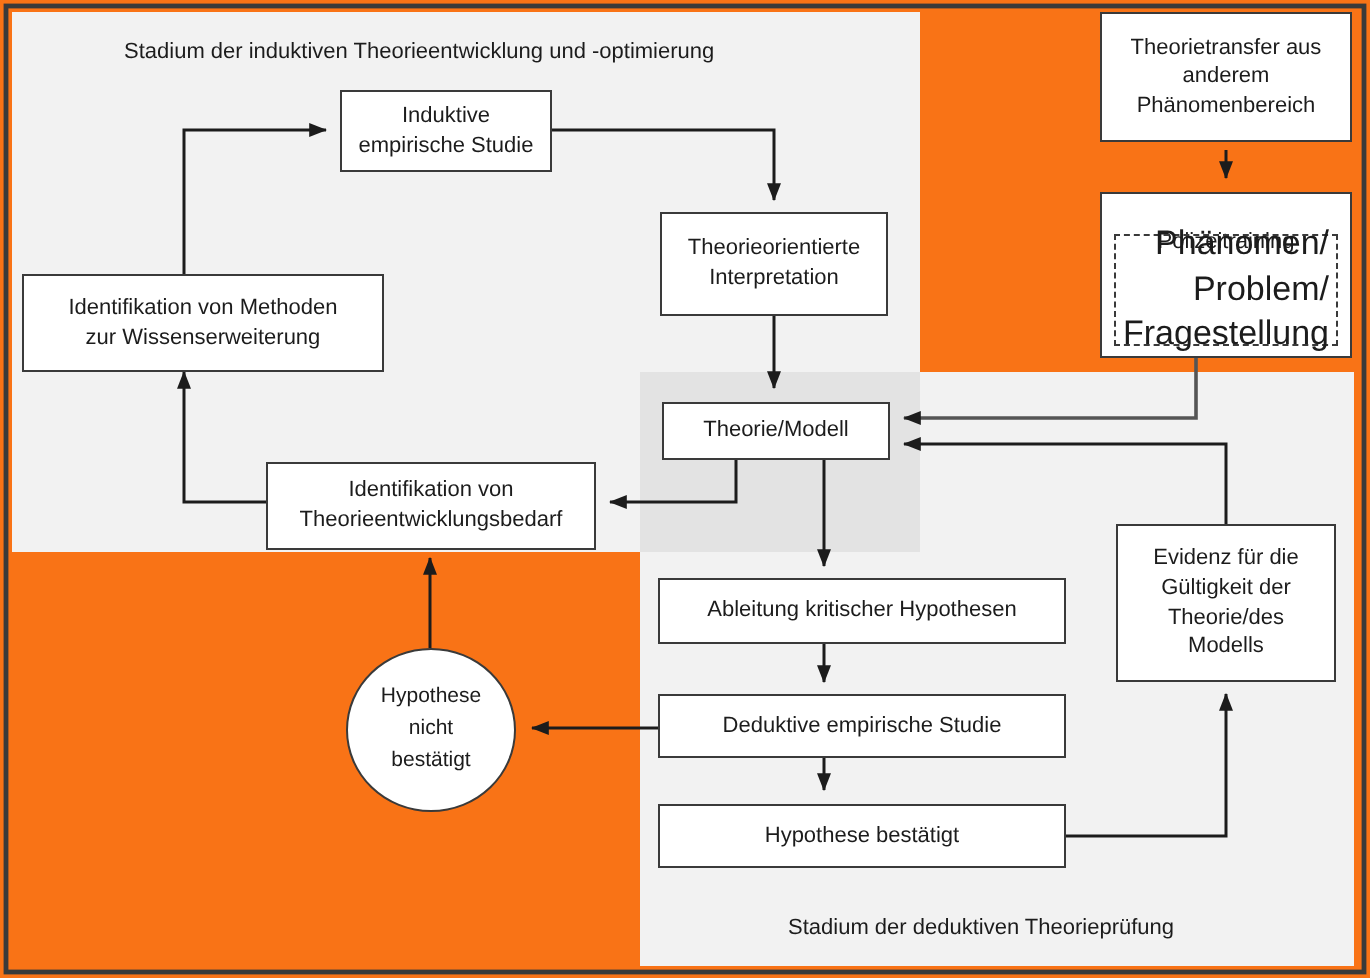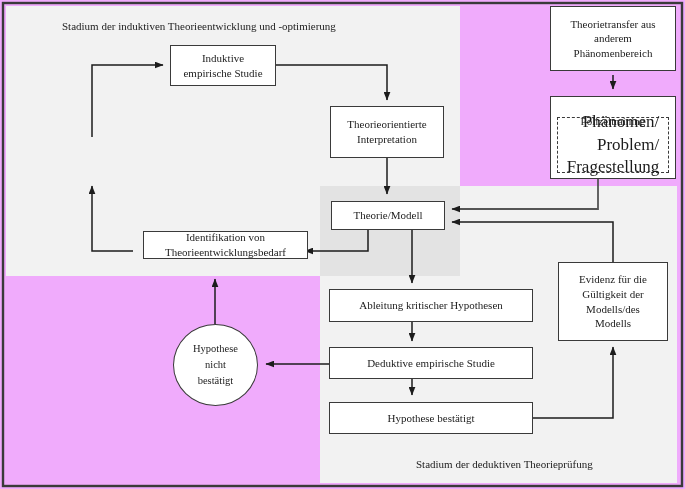--- a/index.html
+++ b/index.html
@@ -4,22 +4,22 @@
 <style>
   html, body {
     margin: 0;
     padding: 0;
     background: #ffffff;
   }
   #canvas {
     position: relative;
     width: 685px;
     height: 489px;
-    background: #f0abfc;
-    font-family: Liberation Serif, serif;
+    background: #f97316;
+    font-family: Liberation Sans, sans-serif;
     overflow: hidden;
   }
   #svg-layer {
     position: absolute;
     left: 0;
     top: 0;
     width: 685px;
     height: 489px;
   }
   .node {
@@ -121,32 +121,34 @@
     <path d="M 532 418 L 613 418 L 613 347" fill="none" stroke="#1c1c1c" stroke-width="1.5" marker-end="url(#arrowhead)"></path>
 
     <path d="M 613 263 L 613 222 L 452 222" fill="none" stroke="#1c1c1c" stroke-width="1.5" marker-end="url(#arrowhead)"></path>
 
     <path d="M 613 75 L 613 89" fill="none" stroke="#1c1c1c" stroke-width="1.5" marker-end="url(#arrowhead)"></path>
 
     <path d="M 598 178 L 598 209 L 452 209" fill="none" stroke="#555555" stroke-width="1.8" marker-end="url(#arrowhead)"></path>
   </svg>
 
   <div class="region-label" style="left:62px; top:20px;">Stadium der induktiven Theorieentwicklung und -optimierung</div>
-  <div class="region-label" style="left:394px; top:458px;margin-left:22px;">Stadium der deduktiven Theorieprüfung</div>
+  <div class="region-label" style="left:394px; top:458px;">Stadium der deduktiven Theorieprüfung</div>
 
   <div class="node" style="left:170px; top:45px; width:106px; height:41px;">Induktive
 empirische Studie</div>
 
+  <div class="node" style="left:11px; top:137px; width:181px; height:49px;">Identifikation von Methoden
+zur Wissenserweiterung</div>
 
   <div class="node" style="left:330px; top:106px; width:114px; height:52px;">Theorieorientierte
 Interpretation</div>
 
   <div class="node" style="left:331px; top:201px; width:114px; height:29px;">Theorie/Modell</div>
 
-  <div class="node" style="left:143px; top:231px; width:165px; height:28px;">Identifikation von
+  <div class="node" style="left:133px; top:231px; width:165px; height:44px;">Identifikation von
 Theorieentwicklungsbedarf</div>
 
   <div class="node" style="left:329px; top:289px; width:204px; height:33px;">Ableitung kritischer Hypothesen</div>
 
   <div class="node" style="left:329px; top:347px; width:204px; height:32px;">Deduktive empirische Studie</div>
 
   <div class="node" style="left:329px; top:402px; width:204px; height:32px;">Hypothese bestätigt</div>
 
   <div class="node circle" style="left:173px; top:324px; width:85px; height:82px;text-align:center;">Hypothese
 nicht
@@ -158,16 +160,16 @@
 
   <div class="node nested-parent" style="left:550px; top:96px; width:126px; height:83px;">
     <div class="nested-title">Polizeitraining</div>
     <div class="nested-dashed">Phänomen/
 Problem/
 Fragestellung</div>
   </div>
 
   <div class="node" style="left:558px; top:262px; width:110px; height:79px;">Evidenz für die
 Gültigkeit der
-Modells/des
+Theorie/des
 Modells</div>
 
 </div>
 
 </body></html>

